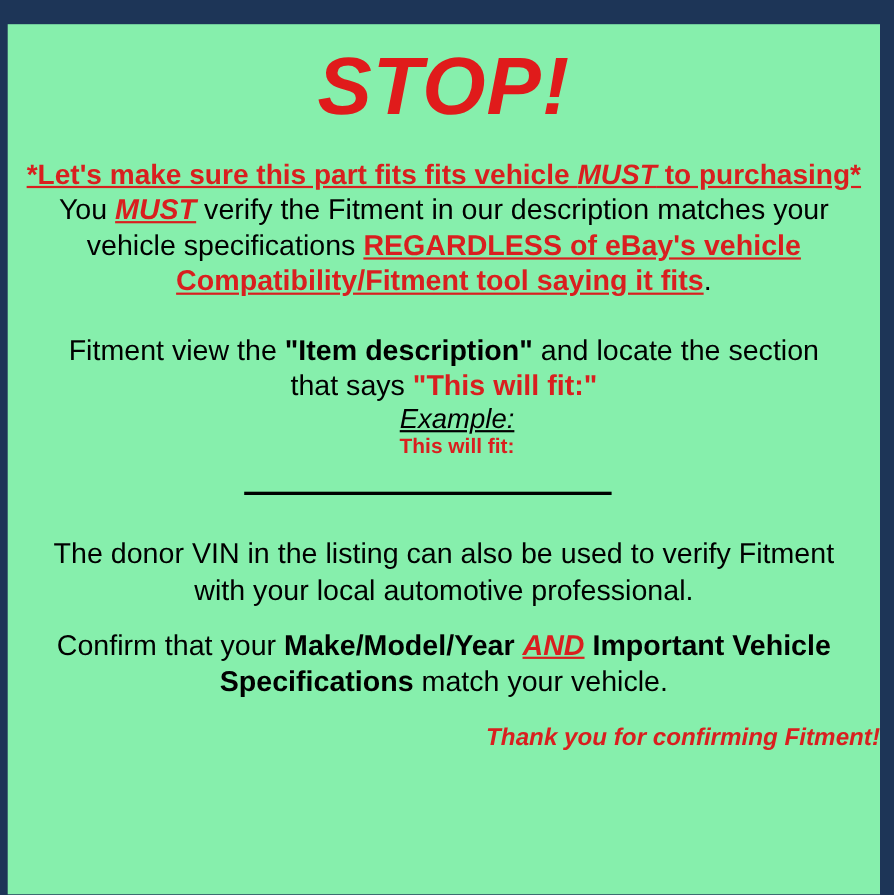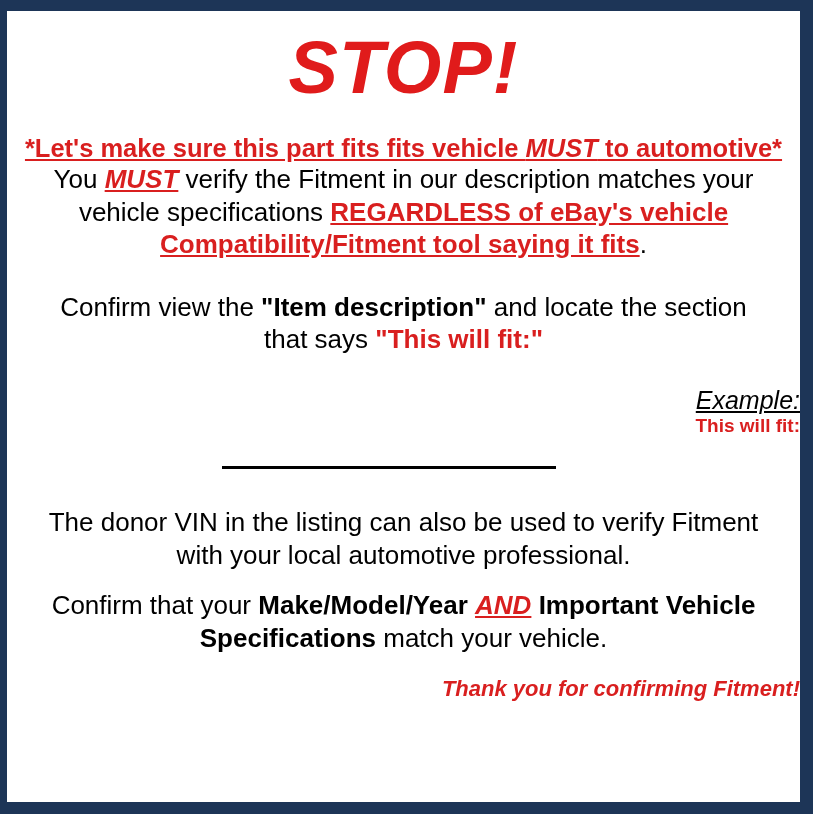--- a/index.html
+++ b/index.html
@@ -22,24 +22,24 @@
   
   #notice-card {
     border: none;
     background: #1d3557;
     padding: 0;
     overflow: hidden;
   }
   #inner-panel {
     position: absolute;
     left: 7px;
-    top: 11px;
+    top: 22px;
     width: 793px;
     height: 791px;
-    background: #ffffff;
+    background: #86efac;
     box-sizing: border-box;
     overflow: hidden;
   }
   .line {
     margin: 0;
     text-align: center;
     color: #000000;
     line-height: 1.18;
   }
   #stop-heading {
@@ -89,23 +89,22 @@
   }
   .red-bold {
     color: #d91f1f;
     font-weight: bold;
   }
   .blk-bold {
     color: #000000;
     font-weight: bold;
   }
   #example-block {
-    margin-top: 30px;
     padding-left: 24px;
-    text-align: right;
+    text-align: center;
   }
   #example-label {
     font-size: 25px;
     font-style: italic;
     text-decoration: underline;
     color: #000000;
     line-height: 1.15;
   }
   #example-fit-line {
     font-size: 19px;
@@ -153,25 +152,25 @@
   }
 </style>
 </head>
 <body>
 
 <div id="notice-card">
   <div id="inner-panel">
 
     <h1 class="line" id="stop-heading">STOP!</h1>
 
-    <p class="line" id="subtitle-line"><span>*Let's make sure this part fits fits vehicle </span><span class="ital">MUST</span><span> to automotive*</span></p>
+    <p class="line" id="subtitle-line"><span>*Let's make sure this part fits fits vehicle </span><span class="ital">MUST</span><span> to purchasing*</span></p>
 
     <p class="body-block" id="must-paragraph"><span>You </span><span class="red-bold-ul-ital">MUST</span><span> verify the Fitment in our description matches your vehicle specifications </span><span class="red-bold-ul">REGARDLESS of eBay's vehicle Compatibility/Fitment tool saying it fits</span><span>.</span></p>
 
-    <p class="body-block" id="item-desc-paragraph"><span>Confirm view the </span><span class="blk-bold">"Item description"</span><span> and locate the section that says </span><span class="red-bold">"This will fit:"</span></p>
+    <p class="body-block" id="item-desc-paragraph"><span>Fitment view the </span><span class="blk-bold">"Item description"</span><span> and locate the section that says </span><span class="red-bold">"This will fit:"</span></p>
 
     <div id="example-block">
       <div id="example-label">Example:</div>
       <div id="example-fit-line">This will fit:</div>
     </div>
 
     <div id="divider-wrap">
       <div id="section-divider"></div>
     </div>
 

